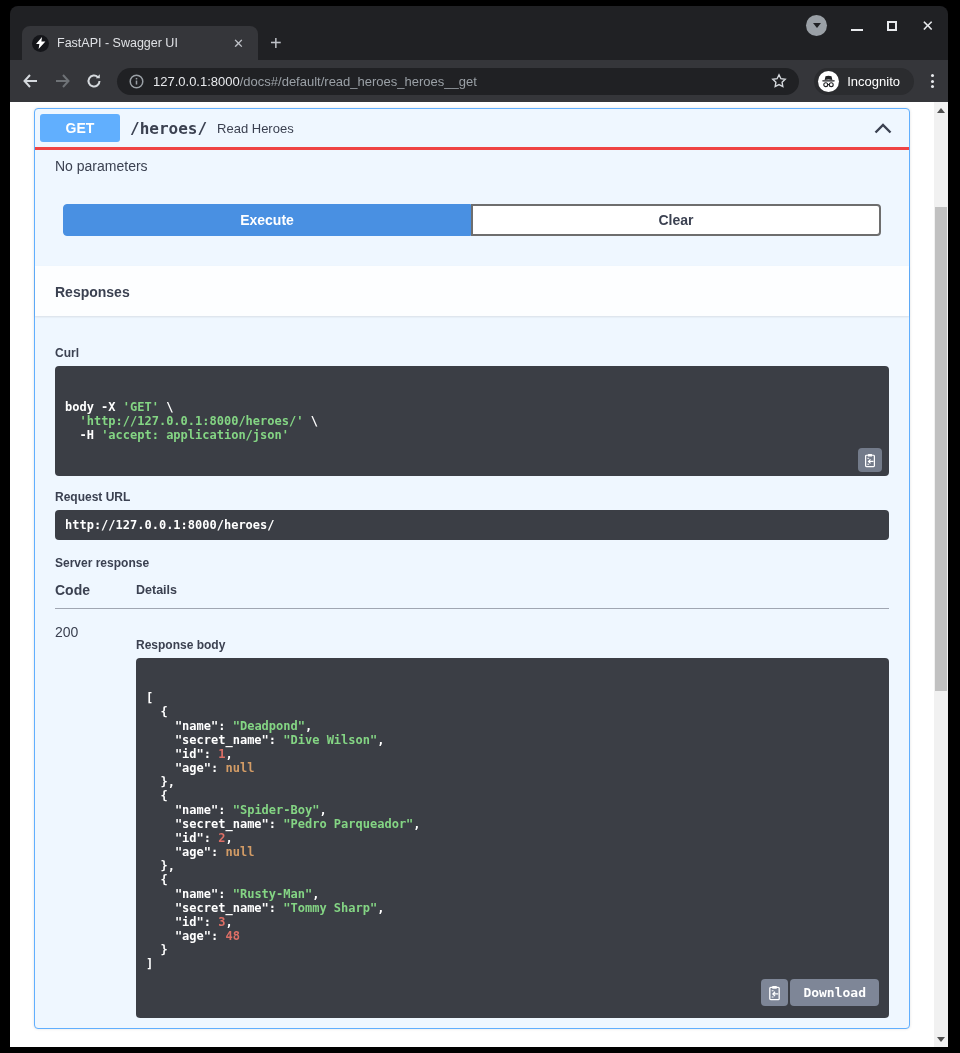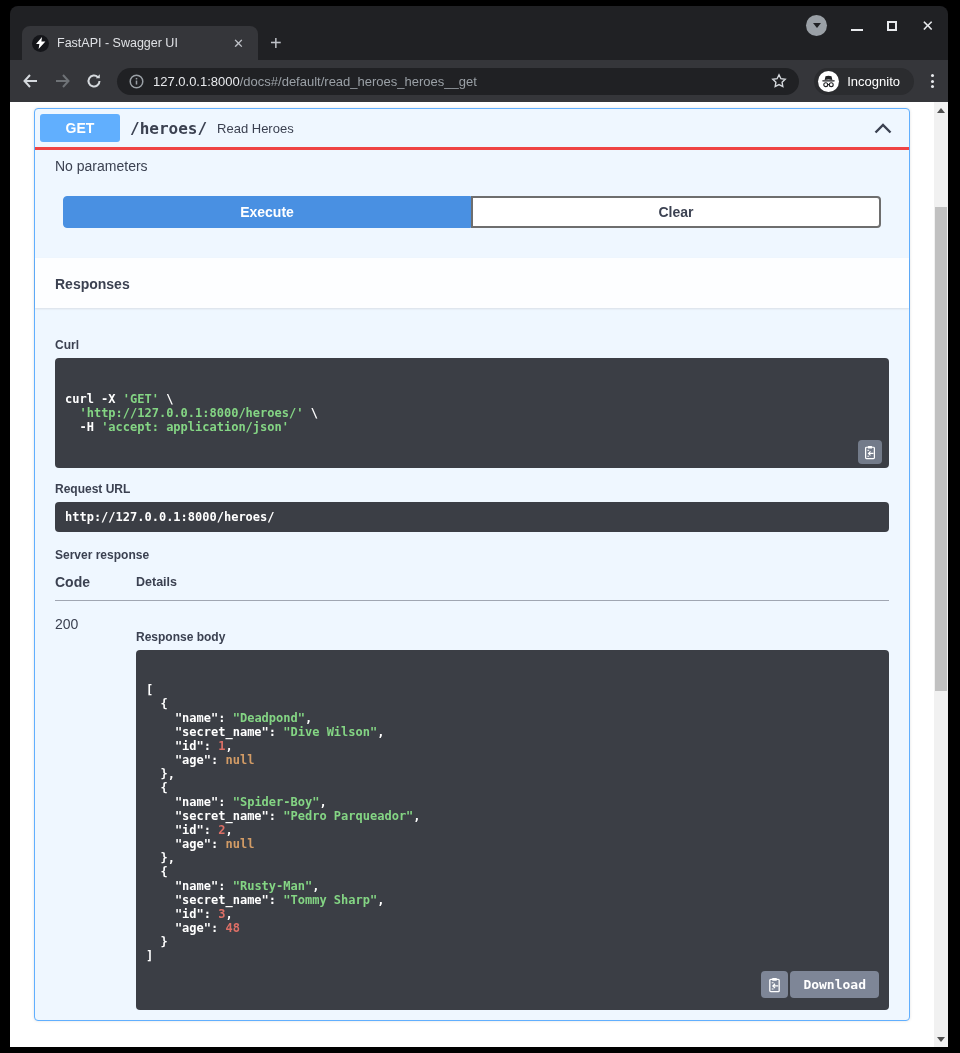--- a/index.html
+++ b/index.html
@@ -64,21 +64,21 @@
   .section-header { background:rgba(255,255,255,.85); box-shadow:0 1px 2px rgba(0,0,0,.1);
                     display:flex; align-items:center; justify-content:space-between; padding:12px 20px; }
   .tab-head { font-size:14px; font-weight:bold; color:#3b4151; position:relative; padding:2px 0 0; }
   .tab-head.active::after { content:""; position:absolute; left:-6px; right:-12px; bottom:-14px;
                     height:4px; background:#4990e2; }
   .cancel-btn { border:2px solid #ff5c5c; color:#ff5c5c; background:transparent; font-weight:bold;
                 font-size:14px; padding:5px 22px; border-radius:4px; font-family:inherit; }
   .sh-resp { padding:16px 20px; }
 
   .no-params { font-size:14px; padding:8px 20px 0; }
-  .exec-row { display:flex; margin:22px 28px 30px; }
+  .exec-row { display:flex; margin:30px 28px 30px; }
   .exec-btn { flex:1; background:#4990e2; border:1px solid #4990e2; color:#fff; font-weight:bold;
               font-size:14px; padding:7px 0; border-radius:4px 0 0 4px; font-family:inherit; }
   .clear-btn { flex:1; background:#fff; border:2px solid #6e6e6e; color:#3b4151; font-weight:bold;
                font-size:14px; padding:6px 0; border-radius:0 4px 4px 0; font-family:inherit; }
 
   .resp-inner { padding:30px 20px 10px; }
   .blk-label { font-size:12px; font-weight:bold; color:#3b4151; margin-bottom:6px; }
   .code-block { background:#3b3e45; border-radius:4px; color:#fff; font-family:"DejaVu Sans Mono", monospace;
                 font-size:12px; font-weight:bold; line-height:14px; padding:6px 10px; position:relative;
                 white-space:pre; overflow:hidden; }
@@ -207,21 +207,21 @@
         </div>
 
         <div class="section-header sh-resp">
           <span class="tab-head">Responses</span>
         </div>
 
         <div class="resp-inner">
 
           <div class="blk-label">Curl</div>
           <div class="code-block">
-            <div><span class="t-p">curl -X </span><span class="t-s">'GET'</span><span class="t-p"> \</span></div><div><span class="t-p">  </span><span class="t-s">'http://127.0.0.1:8000/heroes/'</span><span class="t-p"> \</span></div><div><span class="t-p">  -H </span><span class="t-s">'accept: application/json'</span></div><button class="blk-btn copy-sm">
+            <div><span class="t-p">body -X </span><span class="t-s">'GET'</span><span class="t-p"> \</span></div><div><span class="t-p">  </span><span class="t-s">'http://127.0.0.1:8000/heroes/'</span><span class="t-p"> \</span></div><div><span class="t-p">  -H </span><span class="t-s">'accept: application/json'</span></div><button class="blk-btn copy-sm">
               <svg width="14" height="15" viewBox="0 0 16 17">
                   <rect x="3" y="2.5" width="10" height="13" rx="1" fill="none" stroke="#fff" stroke-width="1.4"></rect>
                   <rect x="5.6" y="1" width="4.8" height="3" rx="0.6" fill="#fff"></rect>
                   <path d="M12 9.5 H6.8 M8.6 7.2 L6.2 9.5 L8.6 11.8" stroke="#fff" stroke-width="1.3" fill="none"></path>
                   <path d="M5 6 h2 M5 12.8 h2" stroke="#fff" stroke-width="1.1"></path>
                 </svg>
             </button>
           </div>
 
           <div class="blk-label mt14">Request URL</div>

